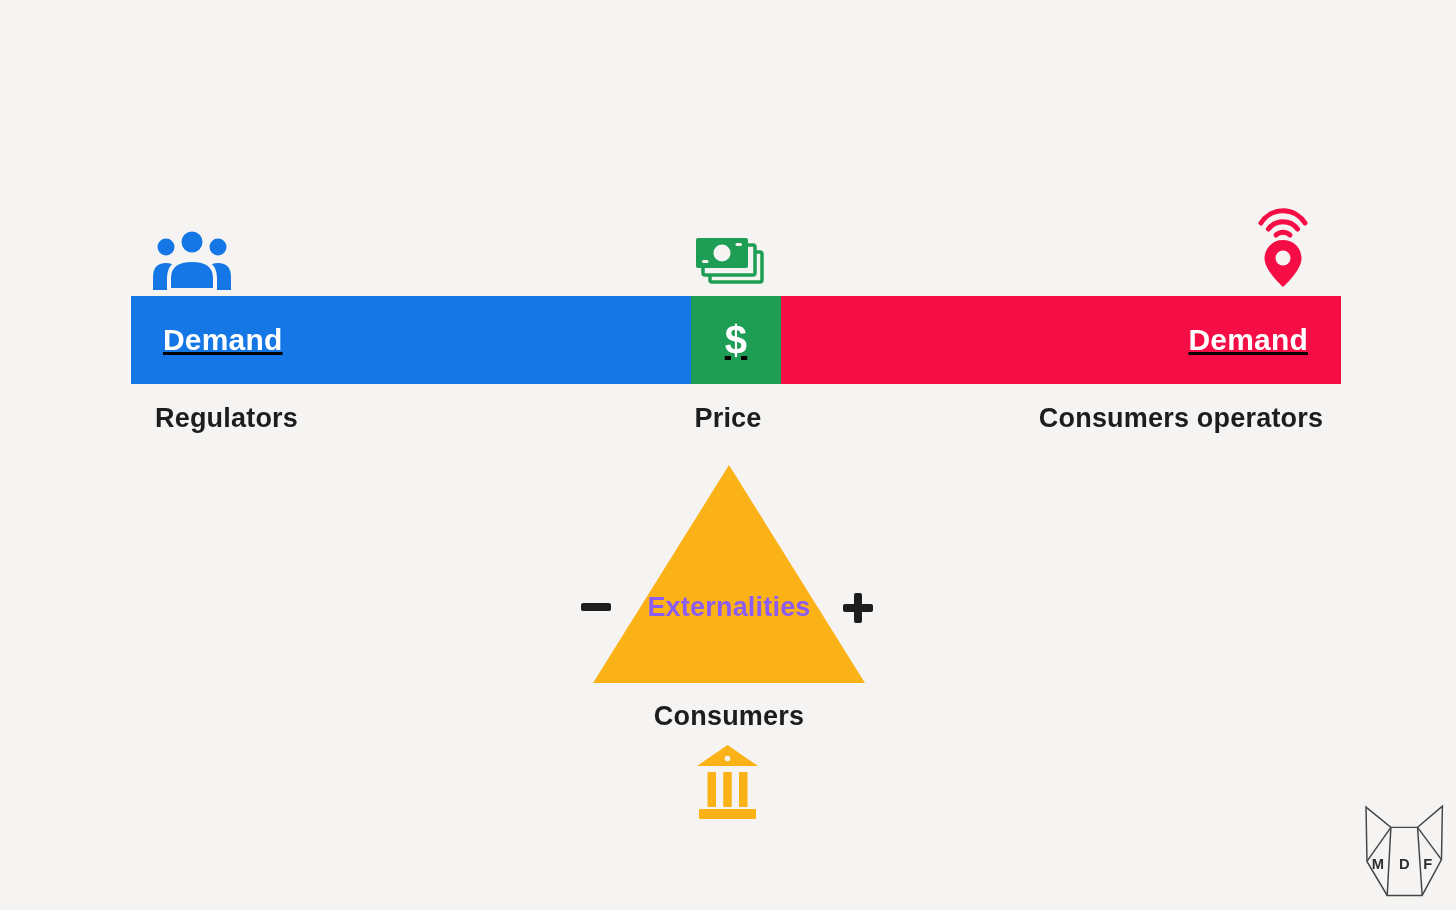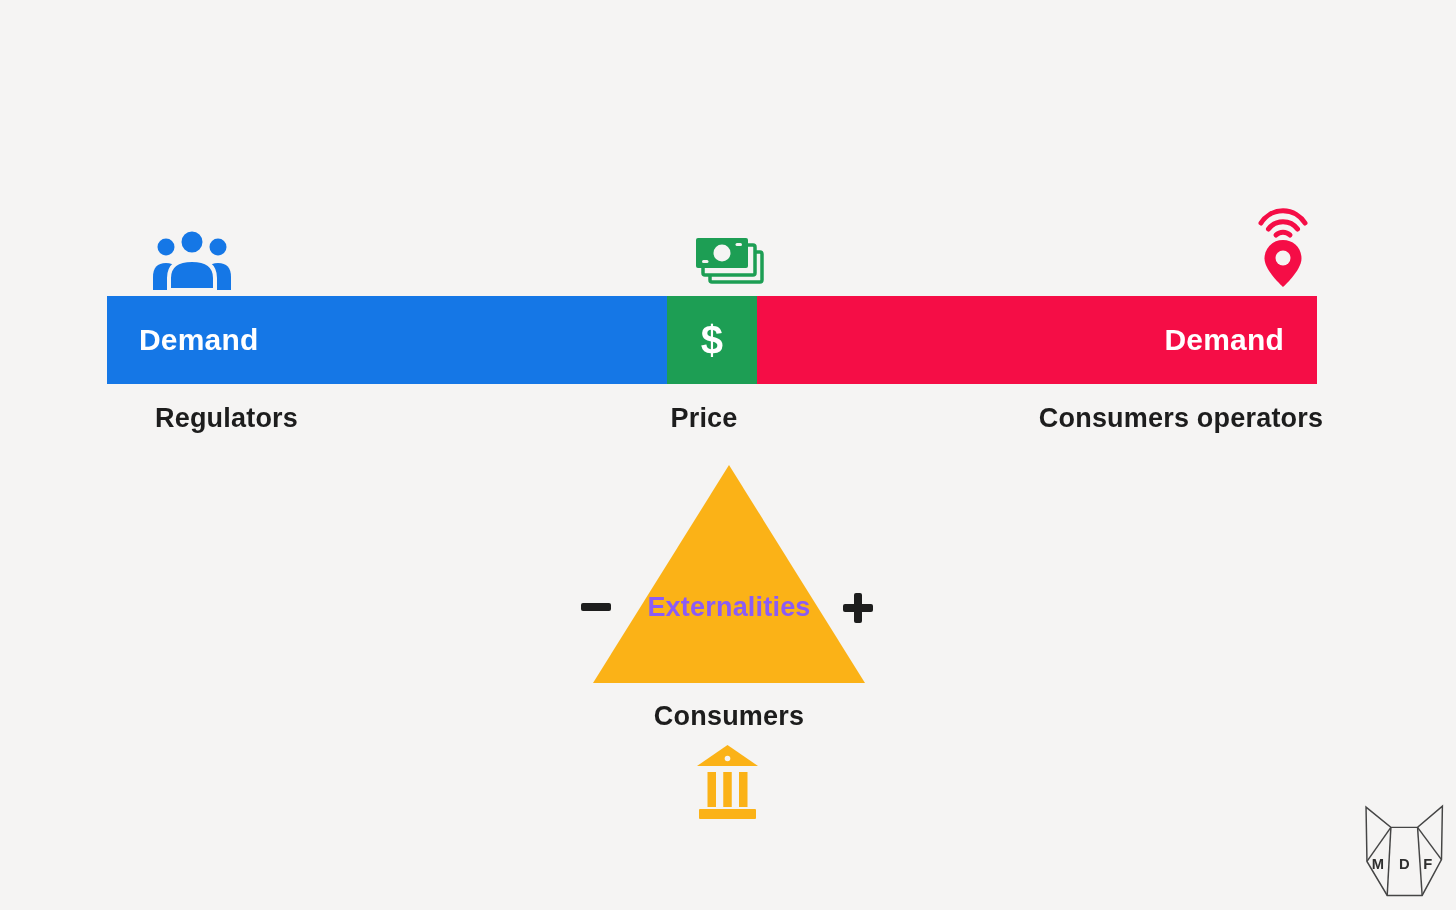--- a/index.html
+++ b/index.html
@@ -6,30 +6,30 @@
   html,body { width:1456px; height:910px; }
   body {
     font-family:"Liberation Sans","DejaVu Sans",sans-serif;
     background:var(--background,#f5f4f3);
     overflow:hidden;
   }
   .canvas { position:relative; width:1456px; height:910px; background:var(--background,#f5f4f3); }
   .abs { position:absolute; }
 
   
-  .bar { left:107px; top:296px; width:1210px; height:88px; display:flex; }
+  .bar { left:131px; top:296px; width:1210px; height:88px; display:flex;text-decoration:underline; }
   .seg { height:100%; display:flex; align-items:center; color:#ffffff; font-weight:700; letter-spacing:.2px; }
   .seg-demand { width:560px; background:var(--demand-blue,#1577e6); padding-left:32px; font-size:30px; }
   .seg-price  { width:90px;  background:var(--price-green,#1d9e54); justify-content:center; font-size:40px; }
   .seg-supply { width:560px; background:var(--supply-red,#f50d46); justify-content:flex-end; padding-right:33px; font-size:30px; }
 
   
   .sublabel { top:403px; font-size:27px; font-weight:700; color:var(--text-dark,#1d1d1d); white-space:nowrap; letter-spacing:.2px; }
   .sub-consumers { left:155px; }
-  .sub-price { left:704px; transform:translateX(-50%); }
+  .sub-price { left:728px; transform:translateX(-50%); }
   .sub-mobility { left:1181px; transform:translateX(-50%); }
 
   
   .triangle { left:593px; top:465px; width:272px; height:218px;
     background:var(--externalities-yellow,#fbb217);
     clip-path:polygon(50% 0, 100% 100%, 0 100%); }
   .externalities { left:729px; top:607px; transform:translate(-50%,-50%);
     color:#8b5cf6; font-size:27px; font-weight:700; white-space:nowrap; letter-spacing:.2px; }
   .minus { left:581px; top:603px; width:30px; height:8px; background:#1d1d1d; border-radius:2px; }
   .plus { left:843px; top:593px; width:30px; height:30px; }

